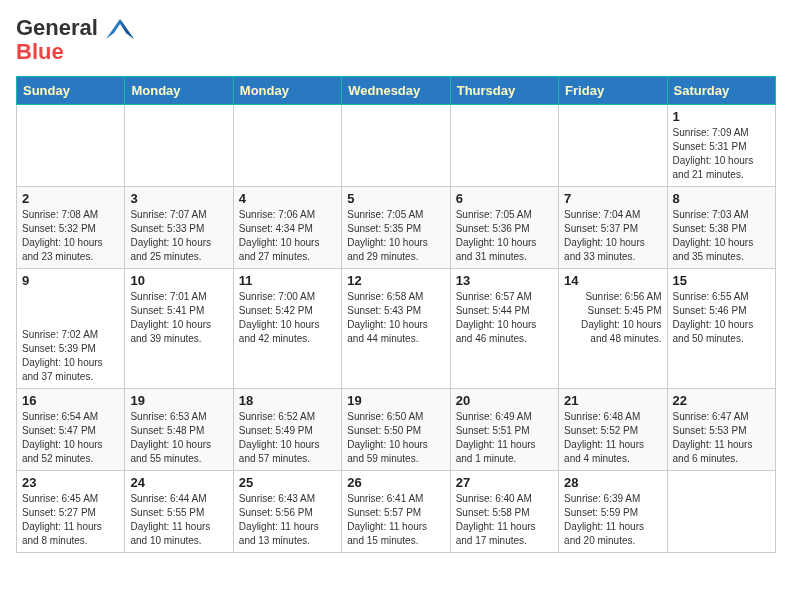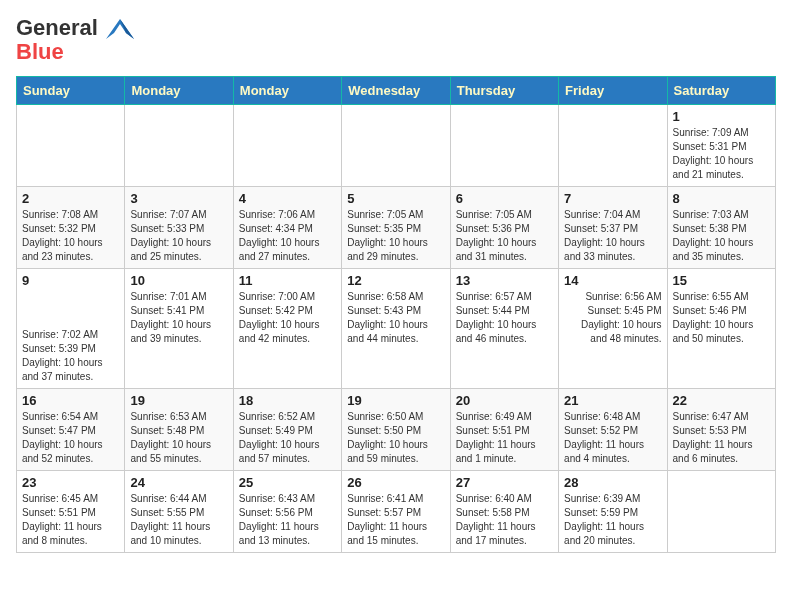--- a/index.html
+++ b/index.html
@@ -280,21 +280,21 @@
           <span class="day-num">22</span>
           <div class="day-info" style="white-space: pre-line;">Sunrise: 6:47 AM
 Sunset: 5:53 PM
 Daylight: 11 hours and 6 minutes.</div>
         </td>
       </tr>
       <tr>
         <td>
           <span class="day-num">23</span>
           <div class="day-info" style="white-space: pre-line;">Sunrise: 6:45 AM
-Sunset: 5:51 PM
+Sunset: 5:27 PM
 Daylight: 11 hours and 8 minutes.</div>
         </td>
         <td>
           <span class="day-num">24</span>
           <div class="day-info" style="white-space: pre-line;">Sunrise: 6:44 AM
 Sunset: 5:55 PM
 Daylight: 11 hours and 10 minutes.</div>
         </td>
         <td>
           <span class="day-num">25</span>

